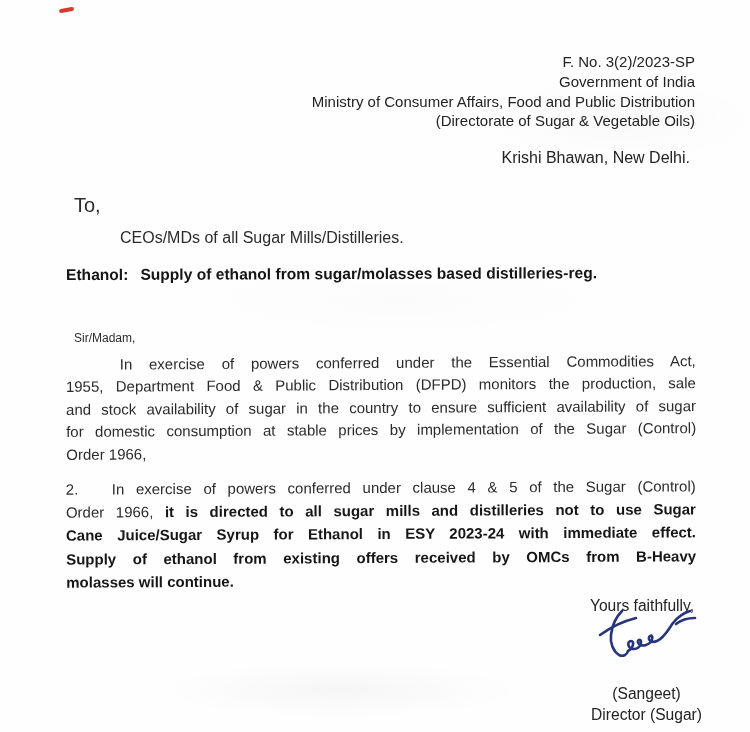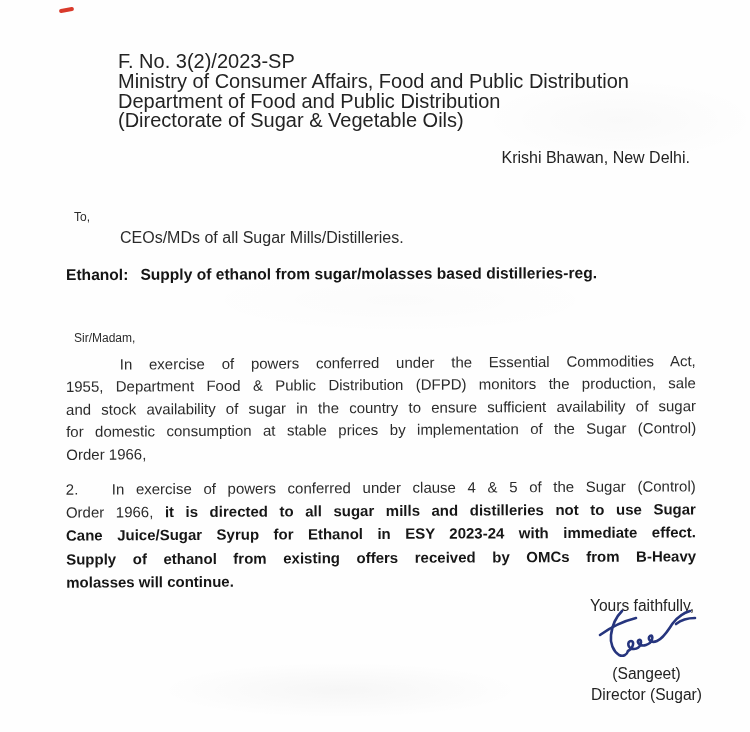--- a/index.html
+++ b/index.html
@@ -13,29 +13,29 @@
       #fefefe;
     font-family:"Liberation Sans","DejaVu Sans",sans-serif;
     color:#2b2b2b;
     overflow:hidden;
   }
   .red-mark{
     position:absolute;left:59px;top:8px;width:15px;height:4px;
     background:#d93a2b;transform:rotate(-10deg);border-radius:2px;
   }
   .letterhead{
-    position:absolute;top:52px;left:118px;right:55px;
-    text-align:left;font-size:20px;line-height:19.8px;color:#232323;
+    position:absolute;top:52px;left:109px;right:55px;
+    text-align:right;font-size:15px;line-height:19.8px;color:#232323;
   }
   .place-date{
     position:absolute;top:148px;right:60px;
     font-size:16px;line-height:20px;color:#232323;
   }
   sup{font-size:10px;vertical-align:super;line-height:0;}
-  .to-label{position:absolute;top:210px;left:74px;font-size:12px;}
+  .to-label{position:absolute;top:194px;left:74px;font-size:20px;}
   .addressee{position:absolute;top:229px;left:120px;font-size:16px;}
   .subject-line{
     position:absolute;top:265px;left:66px;right:60px;
     font-size:15.6px;font-weight:bold;color:#151515;transform:rotate(-0.2deg);
   }
   .subject-line .gap{display:inline-block;width:12px;}
   .salutation{position:absolute;top:331px;left:74px;font-size:12px;}
   .para{position:absolute;left:66px;width:630px;font-size:15px;color:#2b2b2b;}
   .para1{top:352px;line-height:22.4px;transform:rotate(-0.35deg);}
   .para2{top:476px;line-height:23.2px;transform:rotate(-0.3deg);}
@@ -43,33 +43,33 @@
   .lline{text-align:left;}
   .indent{text-indent:54px;}
   .pnum{display:inline-block;width:46px;text-indent:0;}
   .b{font-weight:bold;color:#161616;}
   .closing{
     position:absolute;top:596px;right:50px;
     text-align:right;font-size:15.6px;line-height:20.6px;color:#232323;
   }
   .valediction{margin-right:6px;margin-bottom:4px;}
   .sig-wrap{position:absolute;top:608px;left:588px;width:120px;height:62px;}
-  .sig-lines{position:absolute;top:664px;right:48px;text-align:center;font-size:15.6px;line-height:20.6px;color:#232323;}
+  .sig-lines{position:absolute;top:684px;right:48px;text-align:center;font-size:15.6px;line-height:20.6px;color:#232323;}
 </style>
 </head>
 <body>
 
 <div class="page">
 
   <div class="red-mark"></div>
 
   <div class="letterhead">
     <div>F. No. 3(2)/2023-SP</div>
+    <div>Government of India</div>
     <div>Ministry of Consumer Affairs, Food and Public Distribution</div>
-    <div>Department of Food and Public Distribution</div>
     <div>(Directorate of Sugar &amp; Vegetable Oils)</div>
   </div>
 
   <div class="place-date">
     <div>Krishi Bhawan, New Delhi.</div>
   </div>
 
   <div class="to-label">To,</div>
   <div class="addressee">CEOs/MDs of all Sugar Mills/Distilleries.</div>
 

